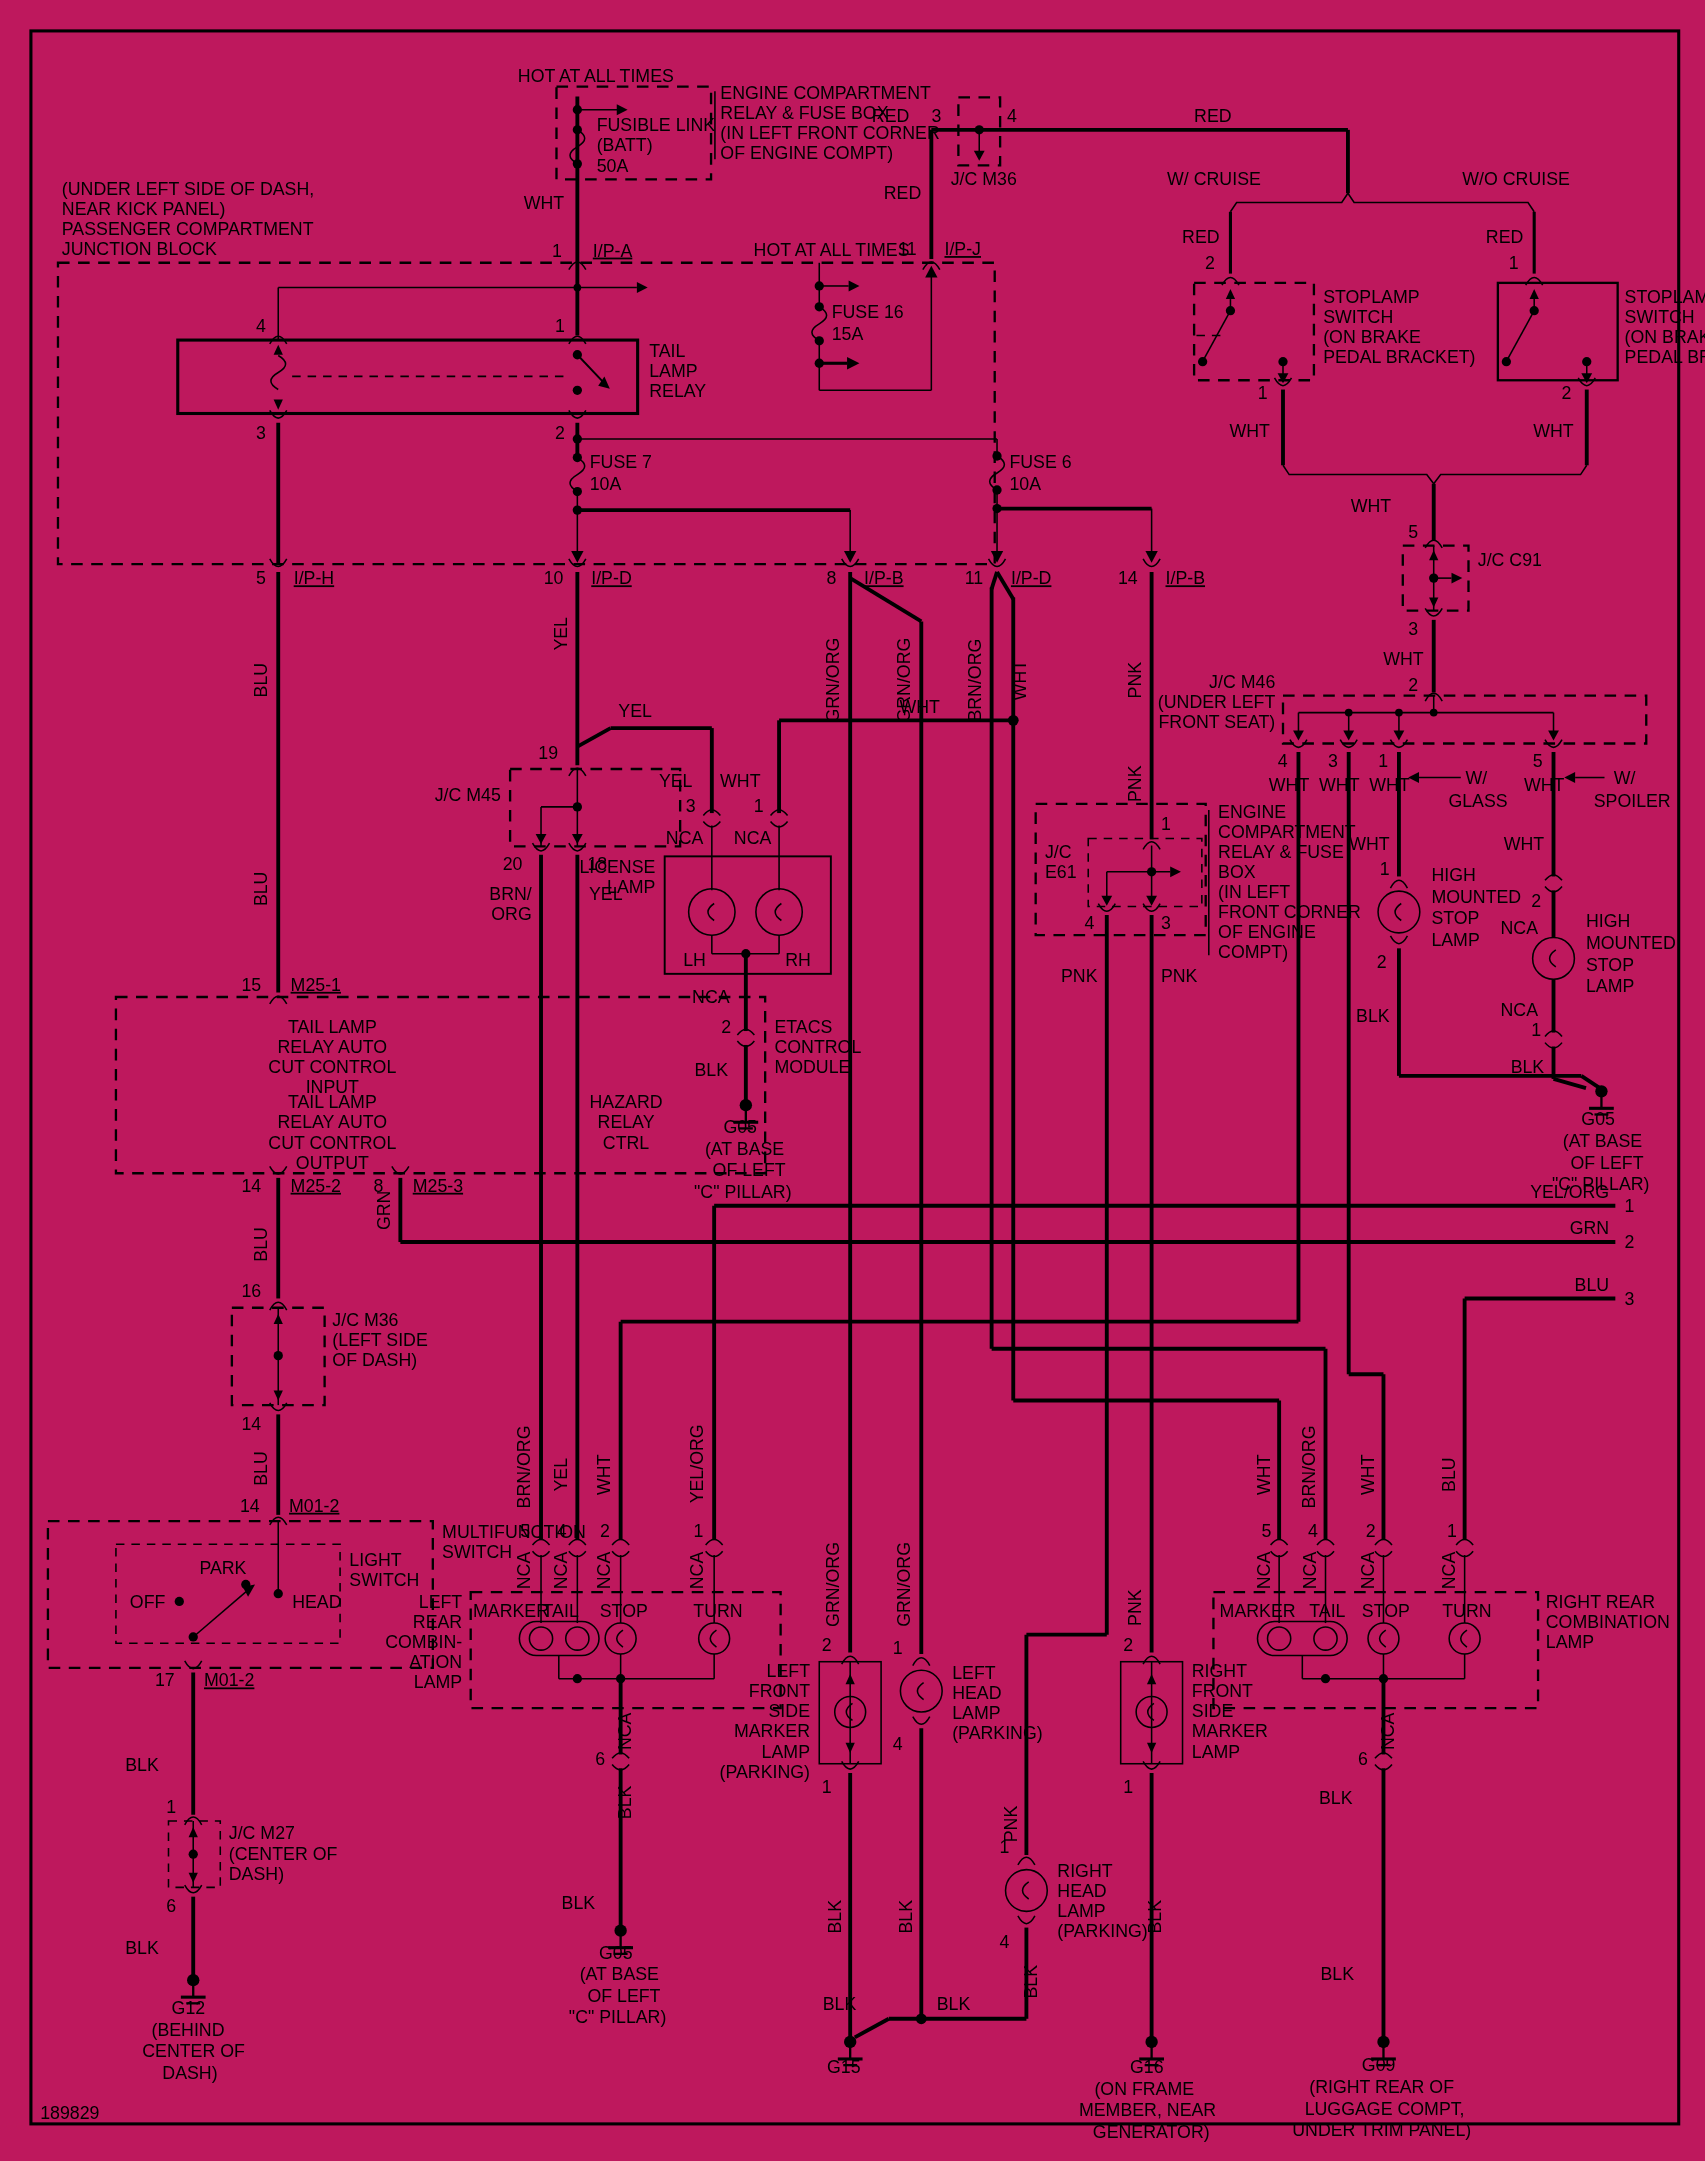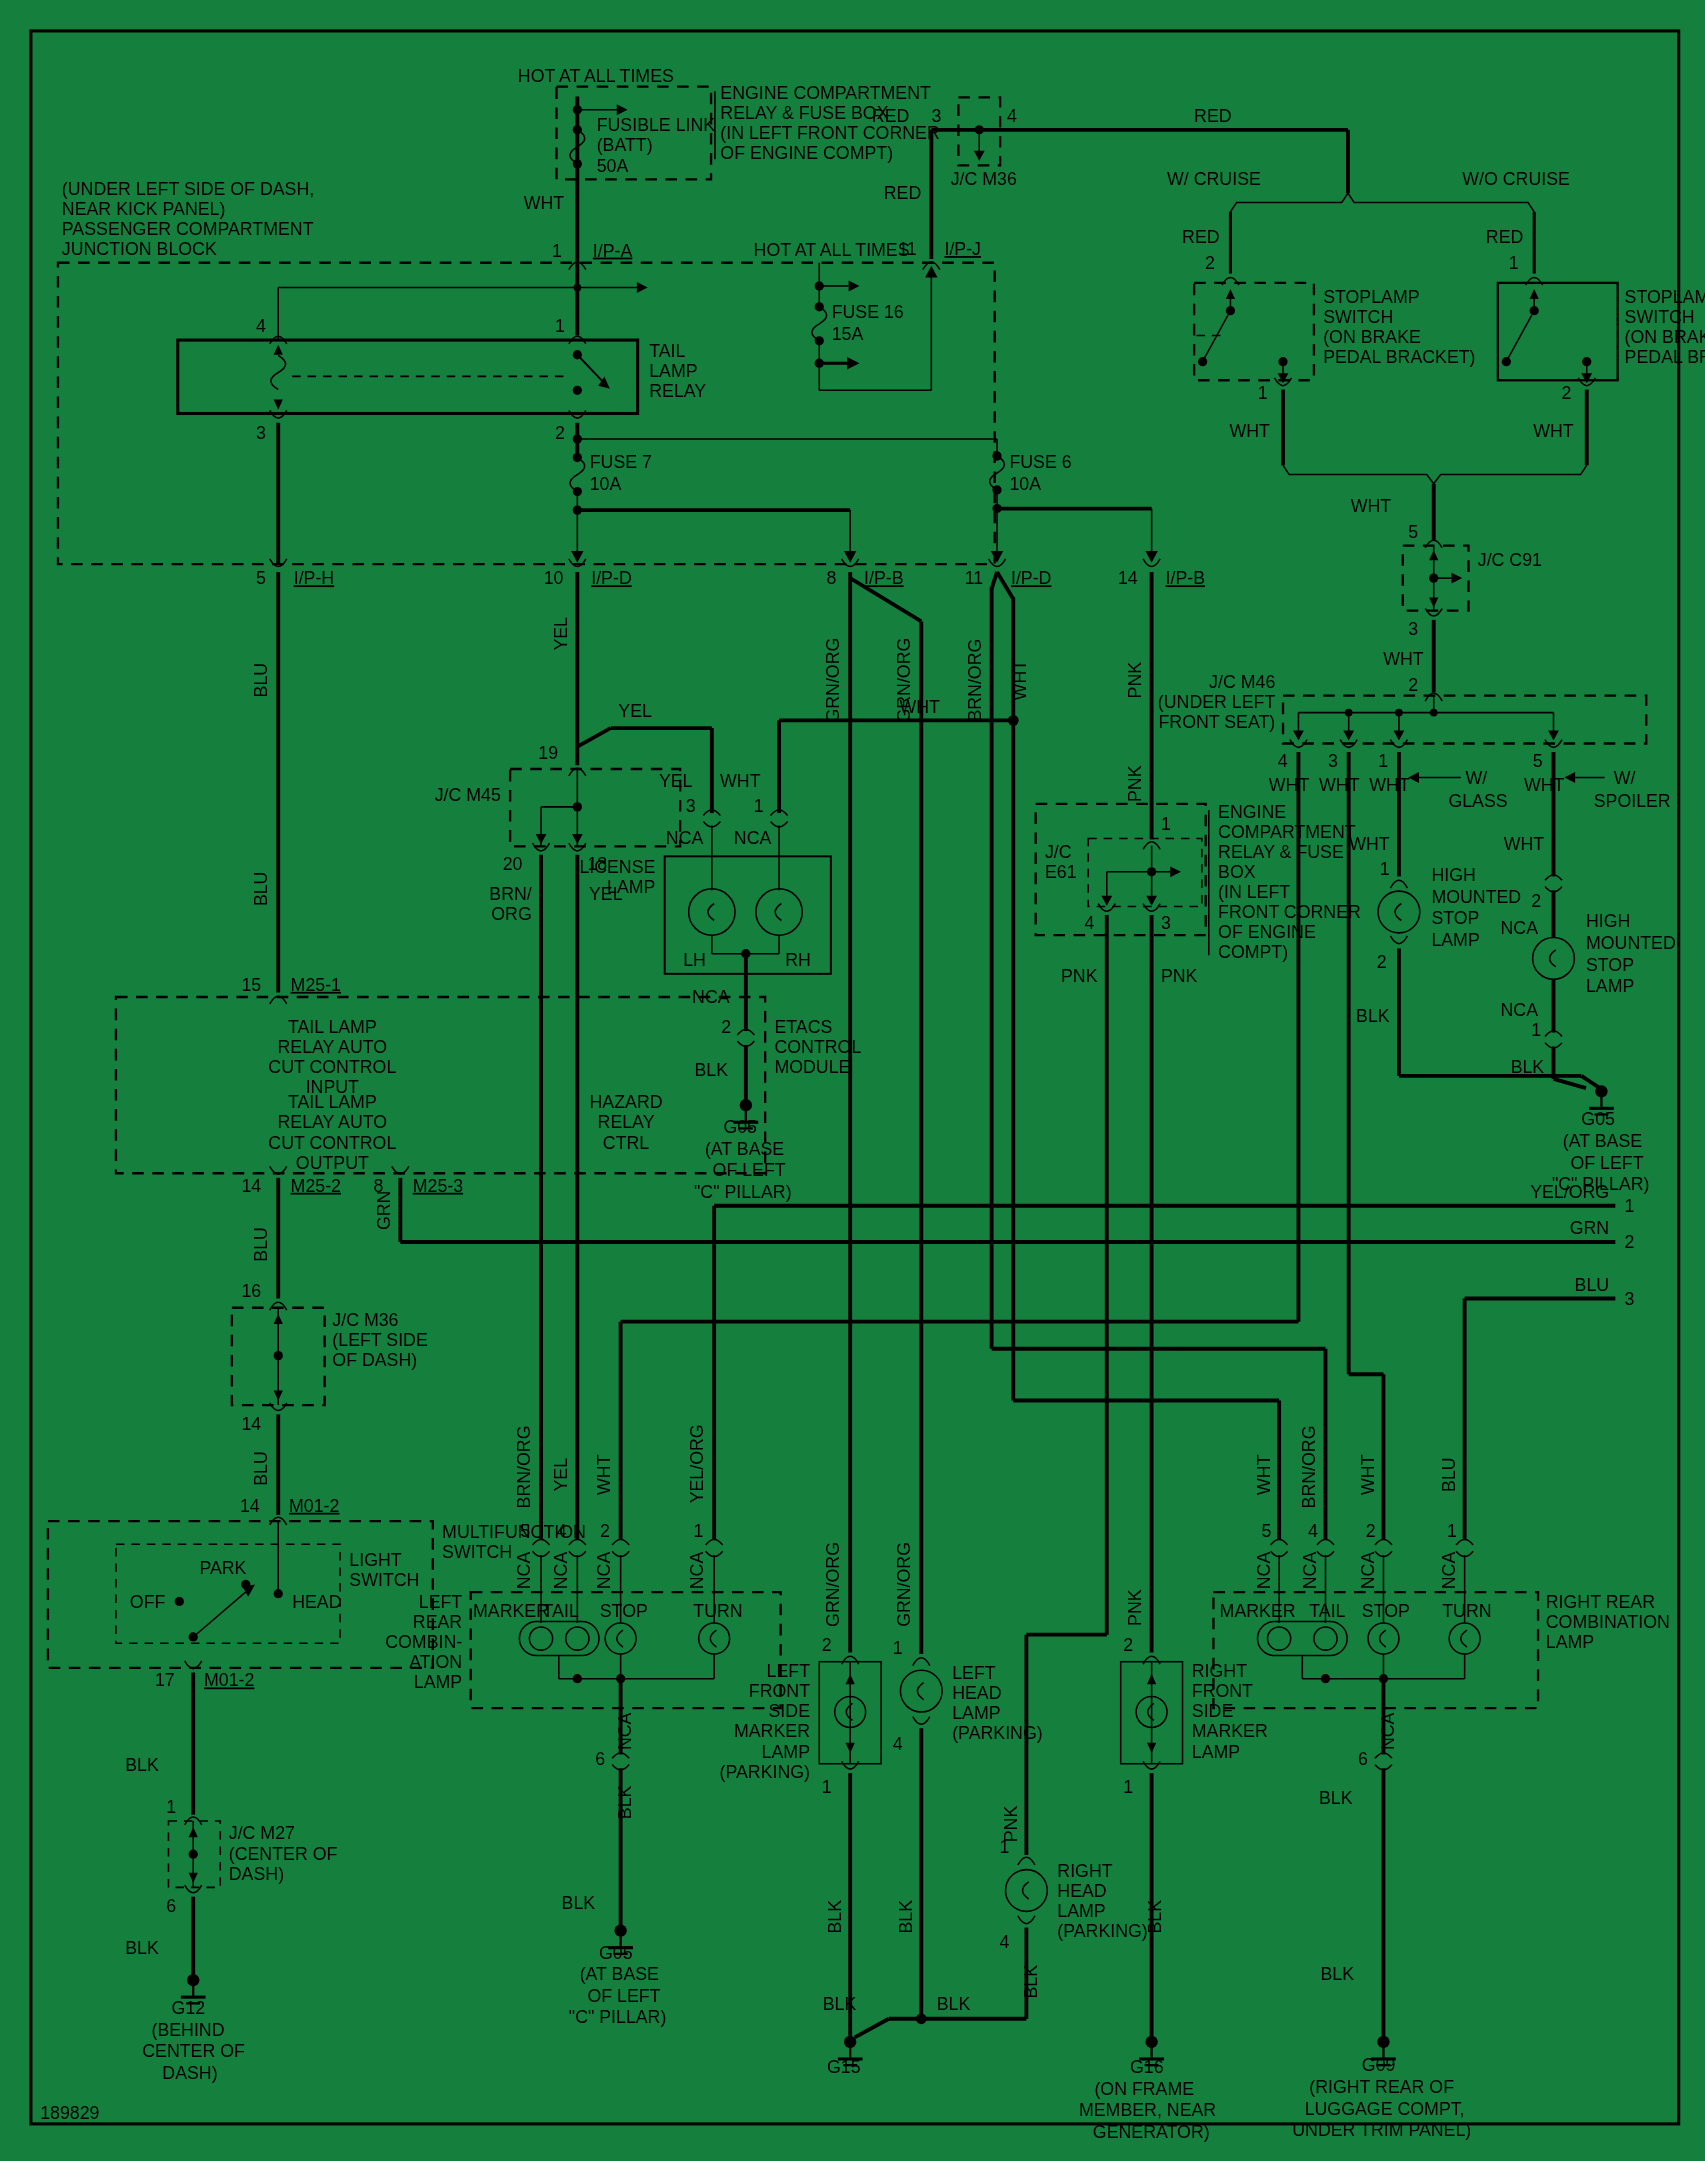--- a/index.html
+++ b/index.html
@@ -1,17 +1,17 @@
 <!DOCTYPE html>
 <html style="font-size:12.4px"><head>
 <meta charset="utf-8">
 <title>Exterior Lamps / Tail Lamp Circuit Wiring Diagram</title>
 <style>
   html,body{margin:0;padding:0;background:#fff;}
-  #page{position:relative;width:1705px;height:2161px;background:#15803d;}
+  #page{position:relative;width:1705px;height:2161px;background:#be185d;}
   svg{position:absolute;left:0;top:0;}
   svg text{font-family:"Liberation Sans","DejaVu Sans",sans-serif;font-size:23px;fill:#000;}
   .w2{stroke:#000;stroke-width:2;fill:none;}
   .w25{stroke:#000;stroke-width:2.5;fill:none;}
   .w3{stroke:#000;stroke-width:3;fill:none;}
   .w4{stroke:#000;stroke-width:4;fill:none;}
   .w5{stroke:#000;stroke-width:5;fill:none;}
   .dsh{stroke:#000;stroke-width:3;fill:none;stroke-dasharray:15 11;}
   .dsh2{stroke:#000;stroke-width:2;fill:none;stroke-dasharray:11 9;}
   .dot{fill:#000;stroke:none;}

